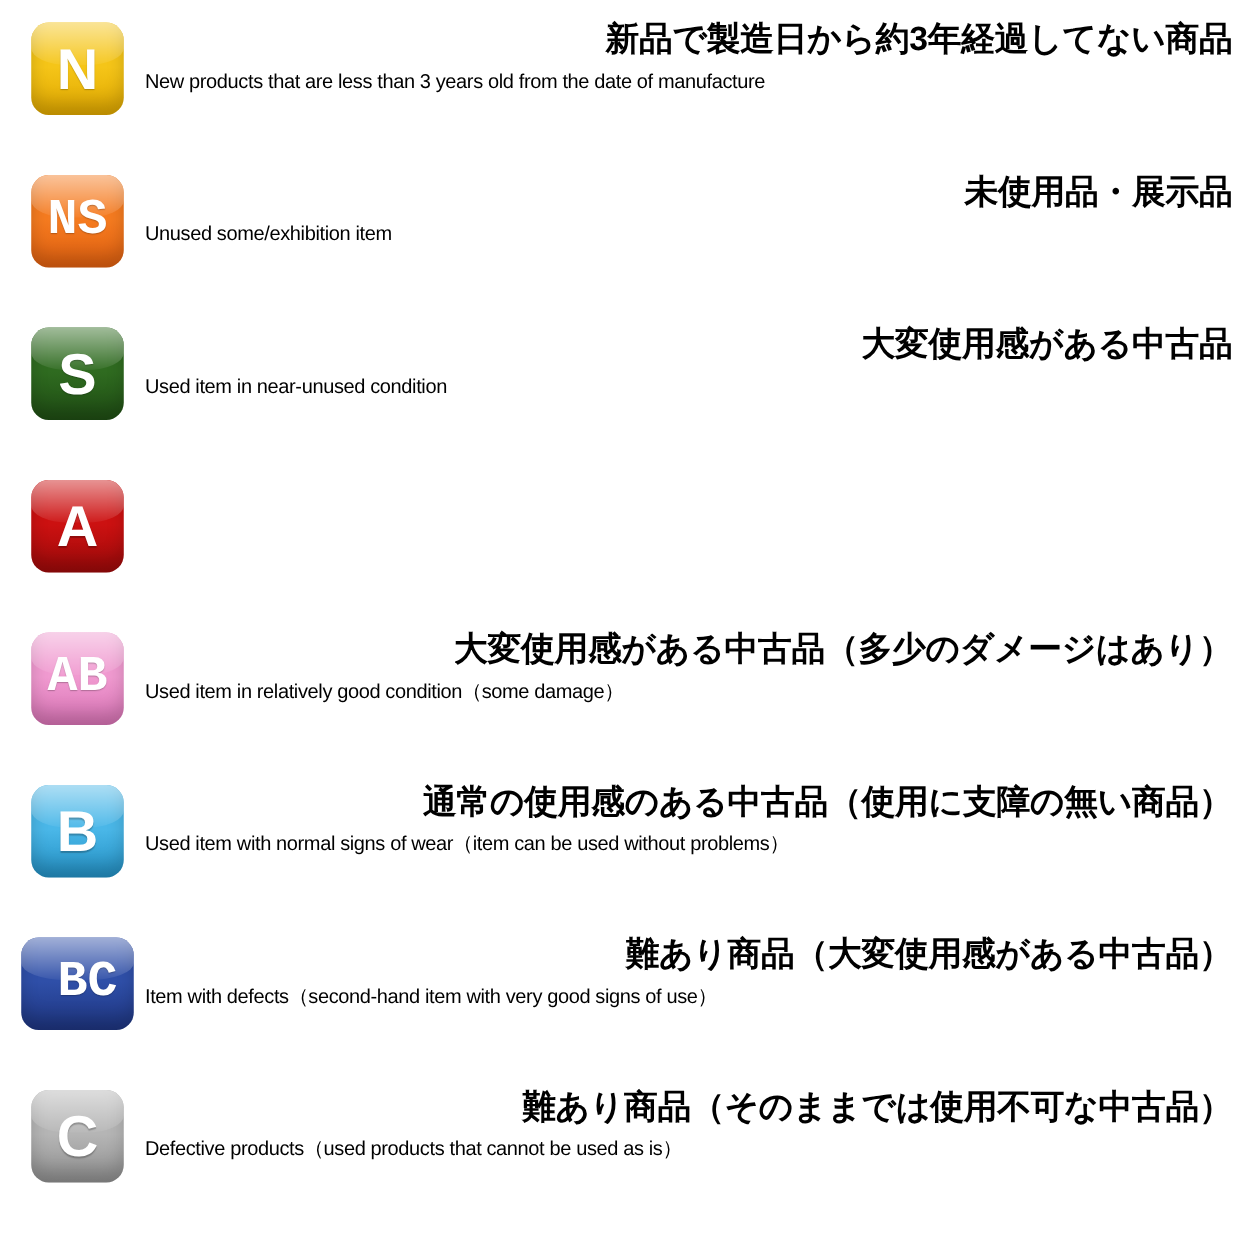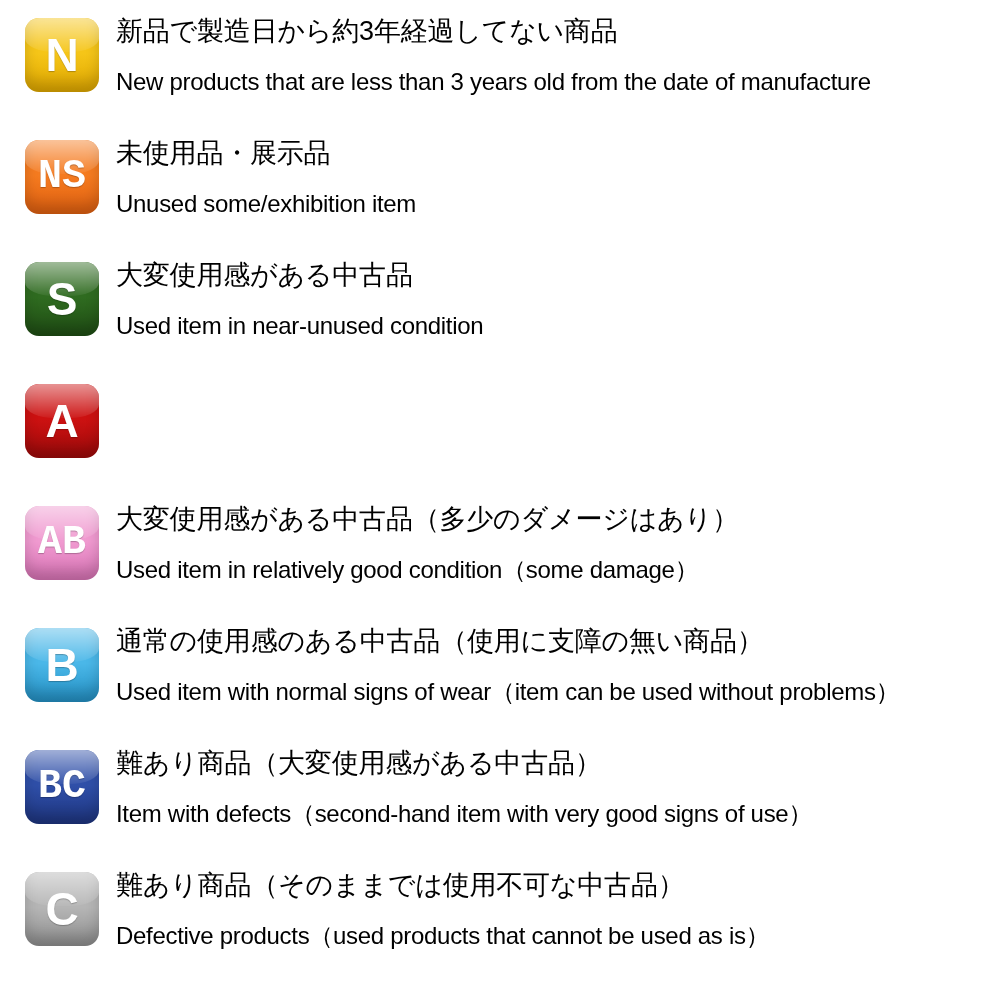--- a/index.html
+++ b/index.html
@@ -69,29 +69,30 @@
   .badge.len1 span { font-size: 46px; }
   .badge.len2 span { font-size: 40px; font-family: Liberation Mono, monospace; }
 
   .texts {
     flex: 1;
     padding-left: 6px;
     padding-top: 2px;
   }
   .jp {
     font-size: 27px;
-    font-weight: normal;
+    font-weight: bold;
     line-height: 1.18;
     letter-spacing: -0.2px;
     white-space: nowrap;
+    text-align: right;
   }
   .en {
-    font-size: 24px;
+    font-size: 16px;
     line-height: 1.2;
-    margin-top: 20px;
+    margin-top: 8px;
     letter-spacing: -0.3px;
     white-space: nowrap;
   }
 </style>
 </head>
 <body>
 
 <div class="sheet" id="sheet">
     <div class="row">
       <div class="badge-wrap">
@@ -150,21 +151,21 @@
           <span>B</span>
         </div>
       </div>
       <div class="texts">
         <div class="jp">通常の使用感のある中古品（使用に支障の無い商品）</div>
         <div class="en">Used item with normal signs of wear（item can be used without problems）</div>
       </div>
     </div>
     <div class="row">
       <div class="badge-wrap">
-        <div class="badge len2" style="background: linear-gradient(rgb(47, 79, 168) 0%, rgb(47, 79, 168) 48%, rgb(30, 53, 128) 100%);">
+        <div class="badge len2" style="background: linear-gradient(rgb(47, 79, 168) 0%, rgb(47, 79, 168) 48%, rgb(30, 53, 128) 100%); padding-left: 16px;">
           <span>BC</span>
         </div>
       </div>
       <div class="texts">
         <div class="jp">難あり商品（大変使用感がある中古品）</div>
         <div class="en">Item with defects（second-hand item with very good signs of use）</div>
       </div>
     </div>
     <div class="row">
       <div class="badge-wrap">

